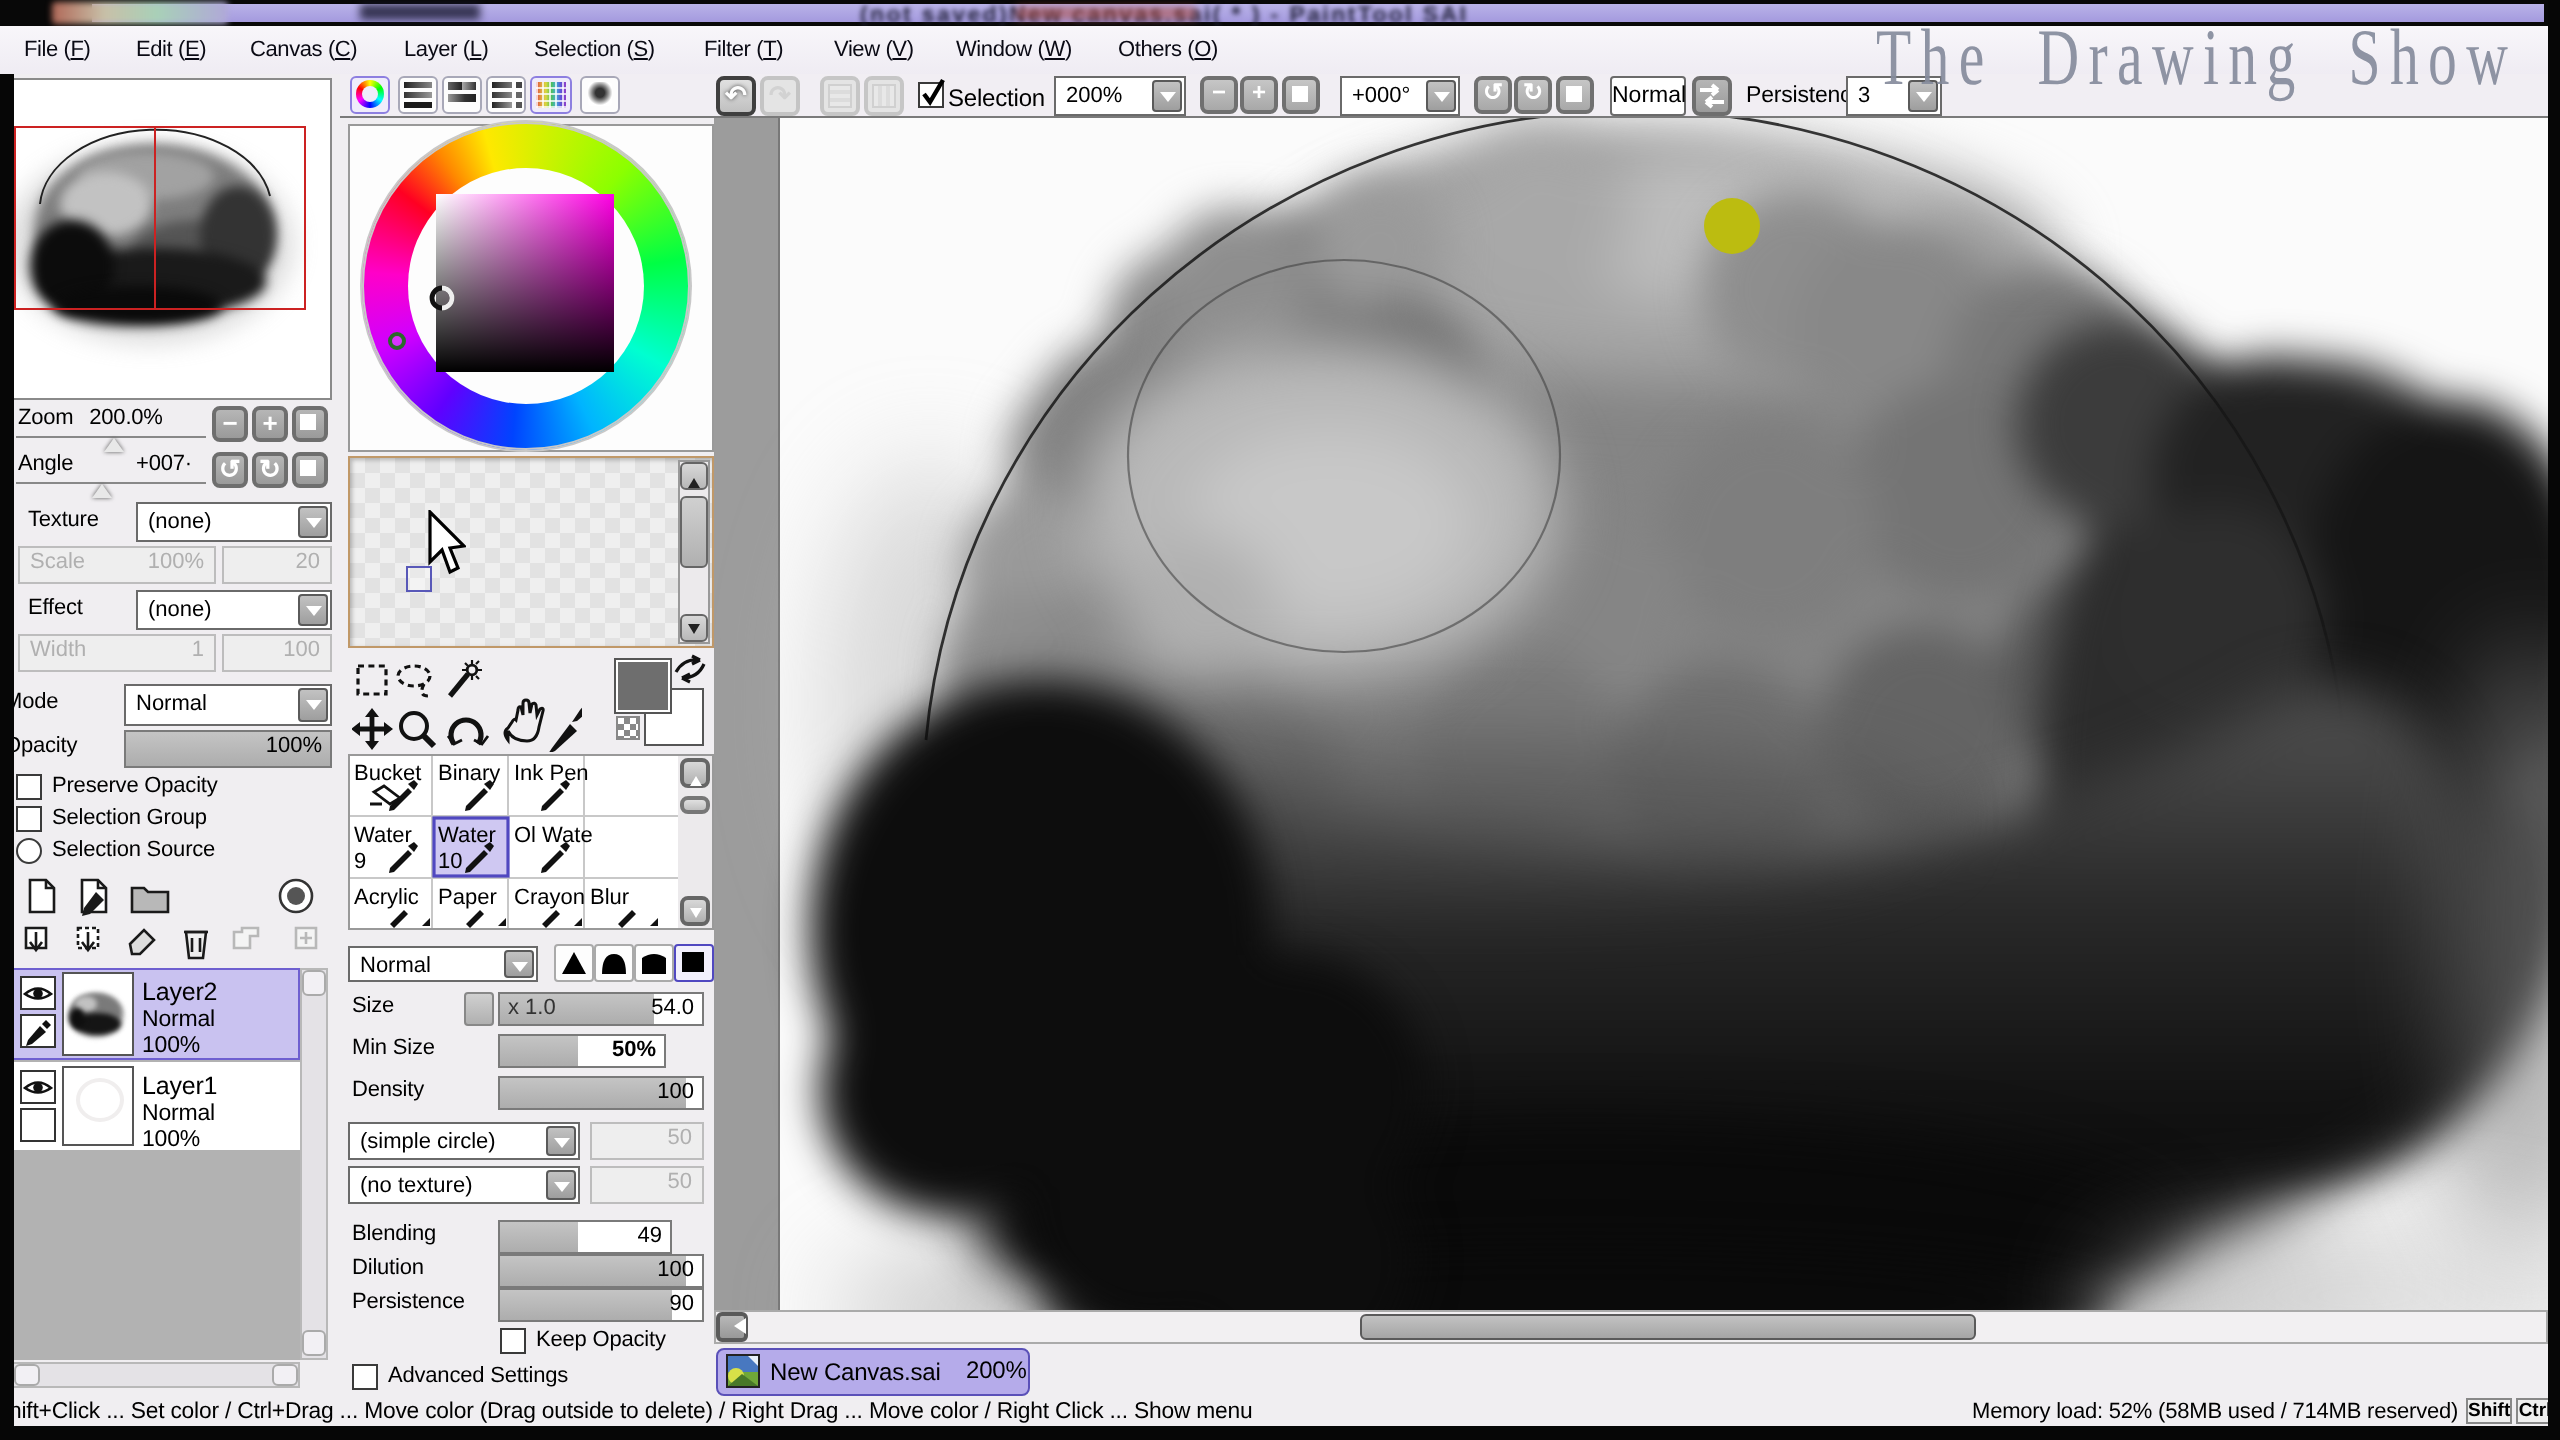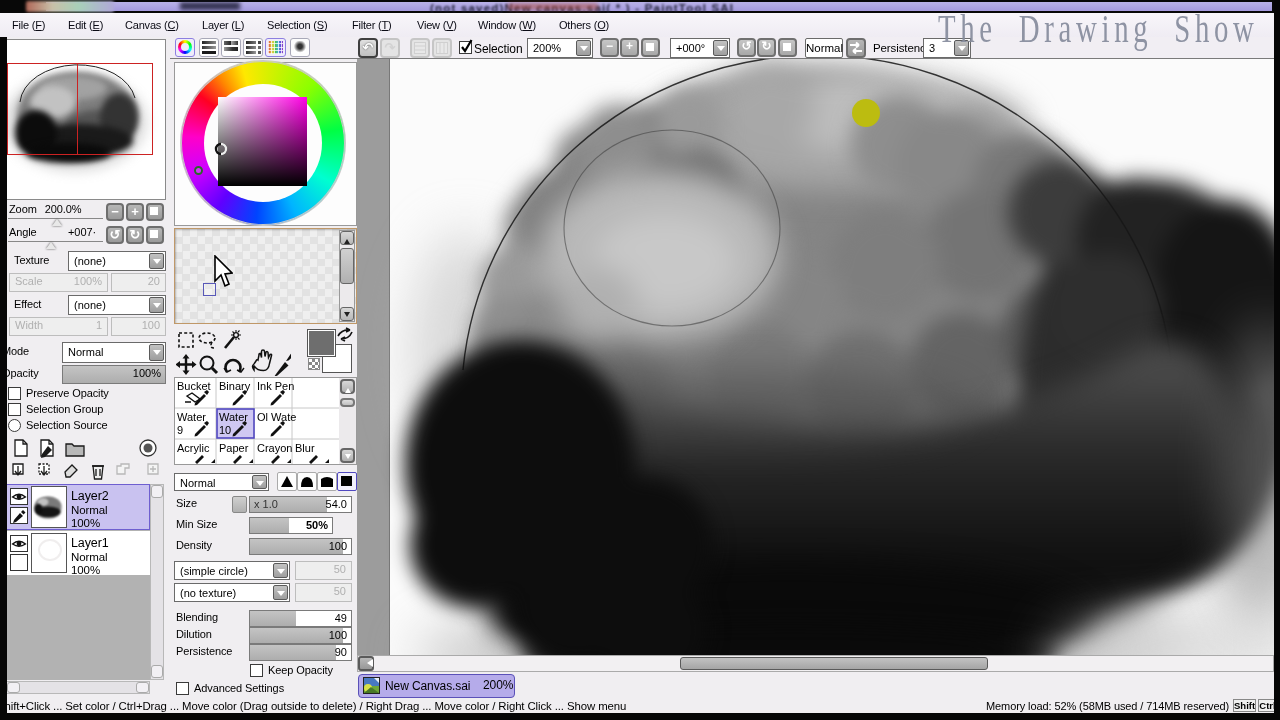--- a/index.html
+++ b/index.html
@@ -437,21 +437,21 @@
       <span class="val">50</span>
     </div>
 <div class="combo" style="left:174px;top:583px;width:116px;height:19px;">
       <span>(no texture)</span>
       <div class="carr"></div>
     </div>
 <div class="gslider" style="left:295px;top:583px;width:57px;height:19px;">
       <span class="val">50</span>
     </div>
 <span class="lbl" style="left:176px;top:611px;">Blending</span>
-<div class="slider" style="left:249px;top:610px;width:103px;height:17px;">
+<div class="slider" style="left:249px;top:610px;width:87px;height:17px;">
       <div class="fill" style="width:46%;"></div>
       <span class="val">49</span>
     </div>
 <span class="lbl" style="left:176px;top:628px;">Dilution</span>
 <div class="slider" style="left:249px;top:627px;width:103px;height:17px;">
       <div class="fill" style="width:92%;"></div>
       <span class="val">100</span>
     </div>
 <span class="lbl" style="left:176px;top:645px;">Persistence</span>
 <div class="slider" style="left:249px;top:644px;width:103px;height:17px;">

